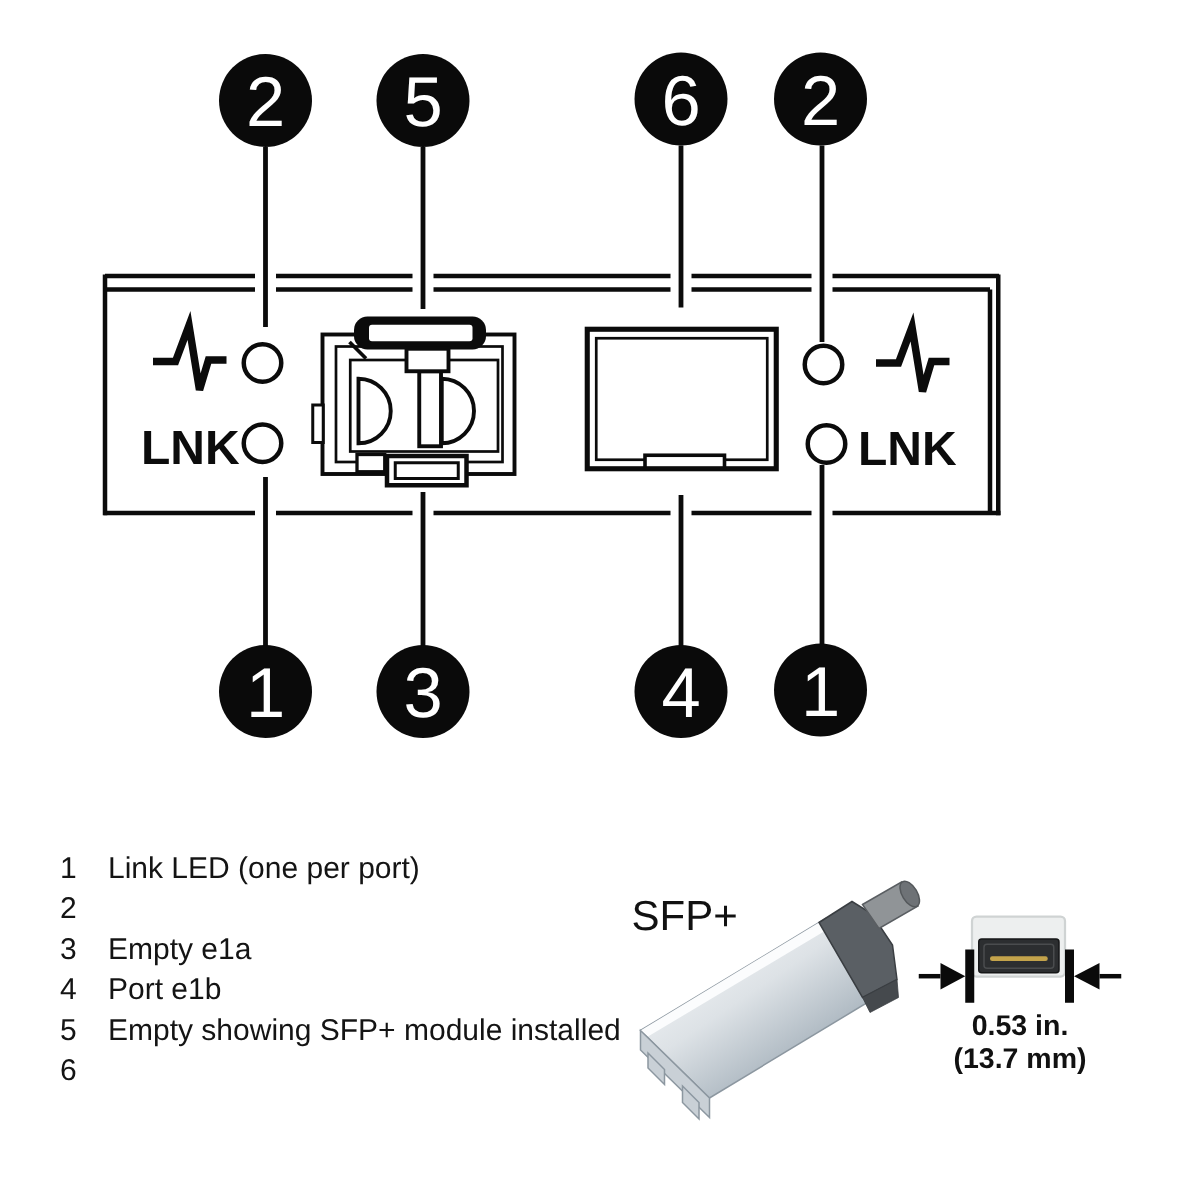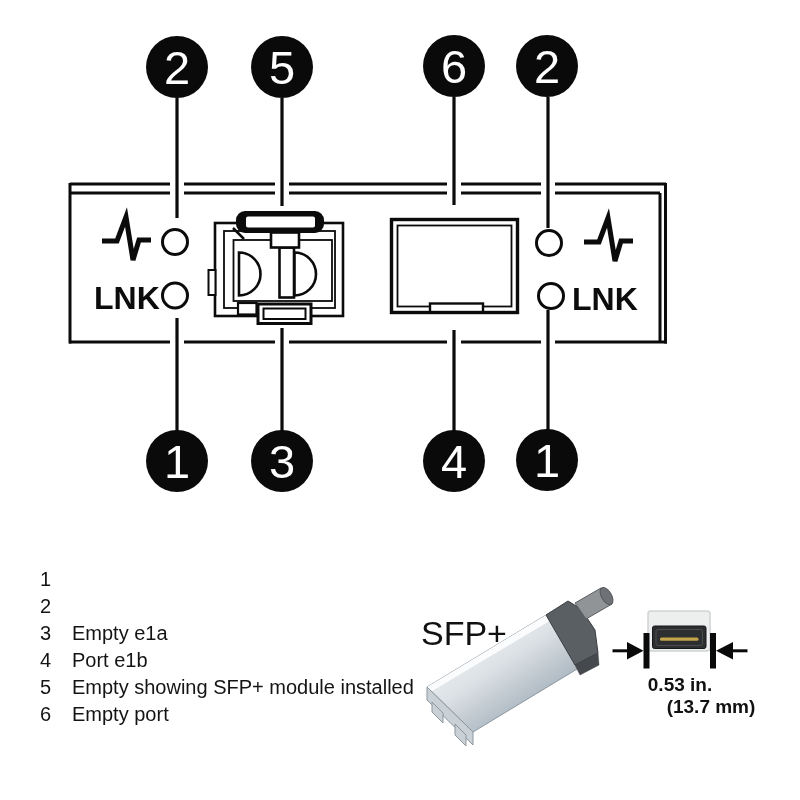--- a/index.html
+++ b/index.html
@@ -12,21 +12,21 @@
     background:#0a0a0a;color:#ffffff;display:flex;align-items:center;justify-content:center;
     font-size:47px;line-height:1;font-weight:400;user-select:none;
   }
   .lnk-label{
     position:absolute;font-size:32px;font-weight:700;color:#0c0c0c;line-height:1;letter-spacing:0;
   }
   .legend{position:absolute;left:40px;top:566px;font-size:20px;color:#141414;}
   .legend-row{display:flex;line-height:27px;}
   .legend-num{width:24px;flex:0 0 24px;}
   .legend-text{margin-left:8px;white-space:nowrap;}
-  .sfp-title{position:absolute;left:421px;top:596px;font-size:34px;color:#111;line-height:1.1;margin-top:19px;}
+  .sfp-title{position:absolute;left:421px;top:596px;font-size:28px;color:#111;line-height:1.1;}
   .dim-text{position:absolute;text-align:center;font-size:19px;color:#111;line-height:1.15;font-weight:bold;}
   svg{position:absolute;left:0;top:0;}
 </style>
 </head>
 <body>
 
 <div class="stage">
 
   <svg width="800" height="800" viewBox="0 0 800 800">
     <defs>
@@ -138,39 +138,39 @@
   <div class="callout" style="left:251px;top:430px;">3</div>
   <div class="callout" style="left:423px;top:430px;">4</div>
   <div class="callout" style="left:516px;top:429px;">1</div>
 
   <div class="lnk-label" style="left:94px;top:282px;">LNK</div>
   <div class="lnk-label" style="left:572px;top:283px;">LNK</div>
 
   <div class="legend">
     <div class="legend-row">
       <span class="legend-num">1</span>
+      <span class="legend-text">Link LED (one per port)</span>
     </div>
     <div class="legend-row">
       <span class="legend-num">2</span>
     </div>
     <div class="legend-row">
       <span class="legend-num">3</span>
       <span class="legend-text">Empty e1a</span>
     </div>
     <div class="legend-row">
       <span class="legend-num">4</span>
       <span class="legend-text">Port e1b</span>
     </div>
     <div class="legend-row">
       <span class="legend-num">5</span>
       <span class="legend-text">Empty showing SFP+ module installed</span>
     </div>
     <div class="legend-row">
       <span class="legend-num">6</span>
-      <span class="legend-text">Empty port</span>
     </div>
   </div>
 
   <div class="sfp-title">SFP+</div>
   <div class="dim-text" style="left:638px;top:674px;width:84px;">0.53 in.</div>
-  <div class="dim-text" style="left:660px;top:696px;width:102px;">(13.7 mm)</div>
+  <div class="dim-text" style="left:629px;top:696px;width:102px;">(13.7 mm)</div>
 
 </div>
 
 </body></html>

